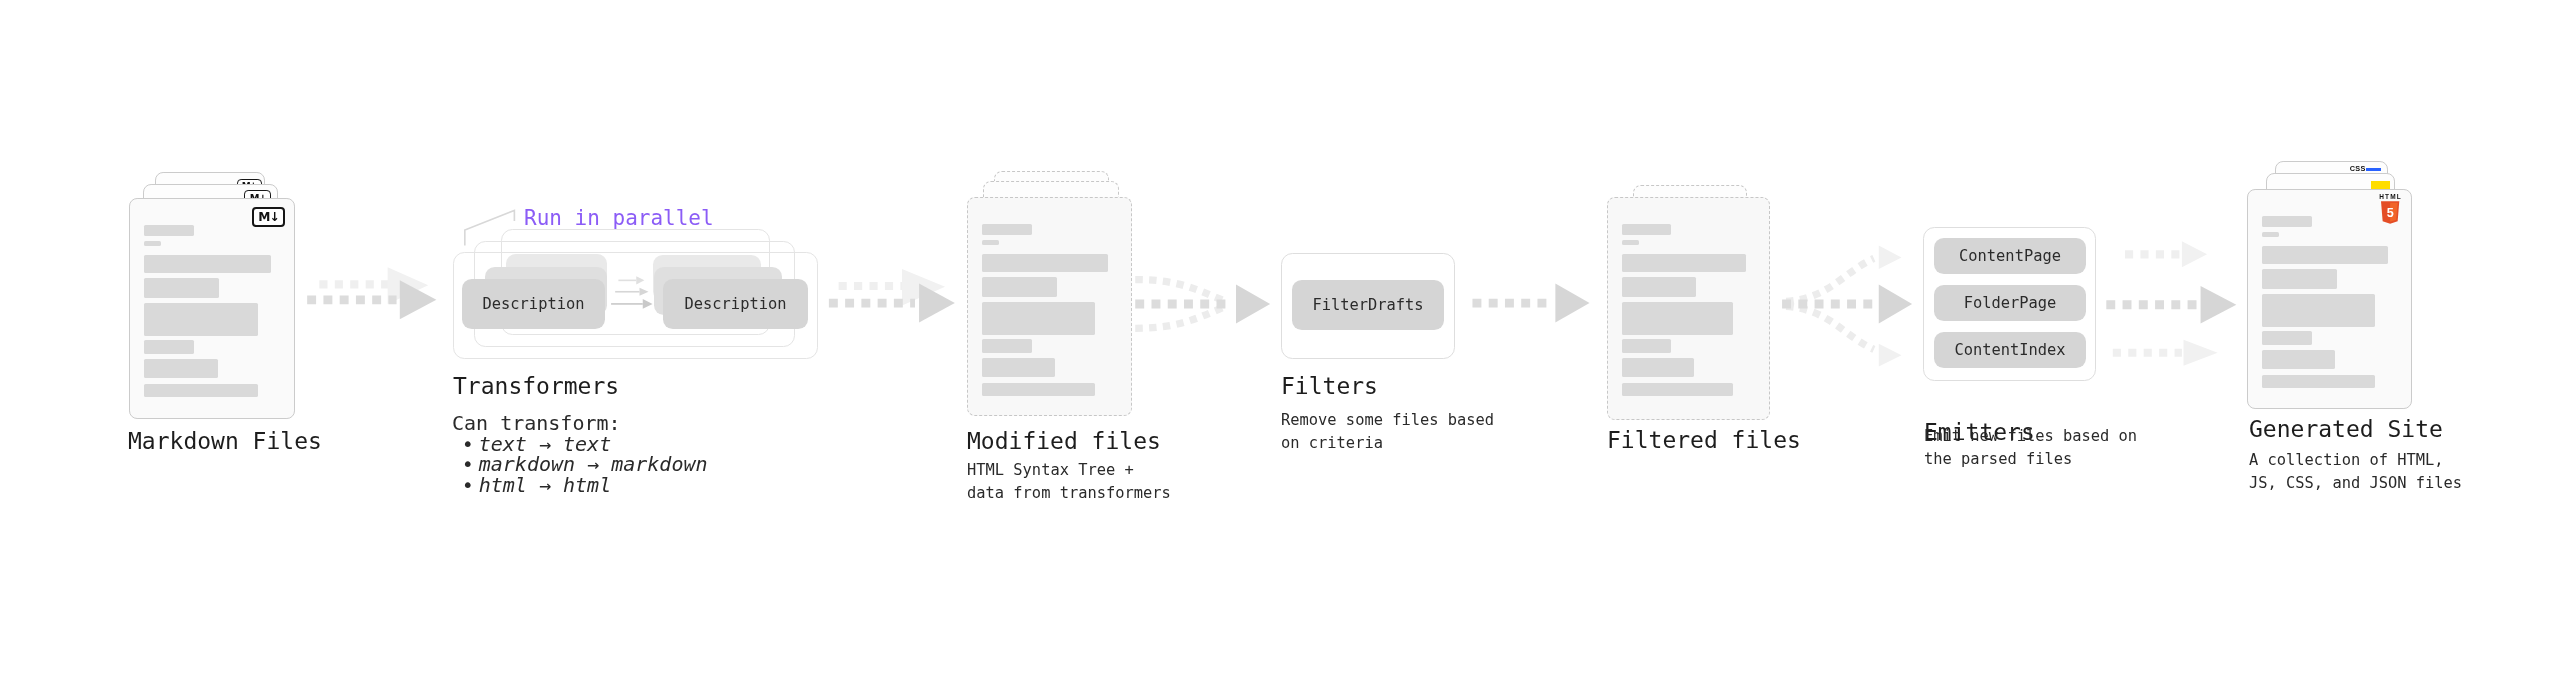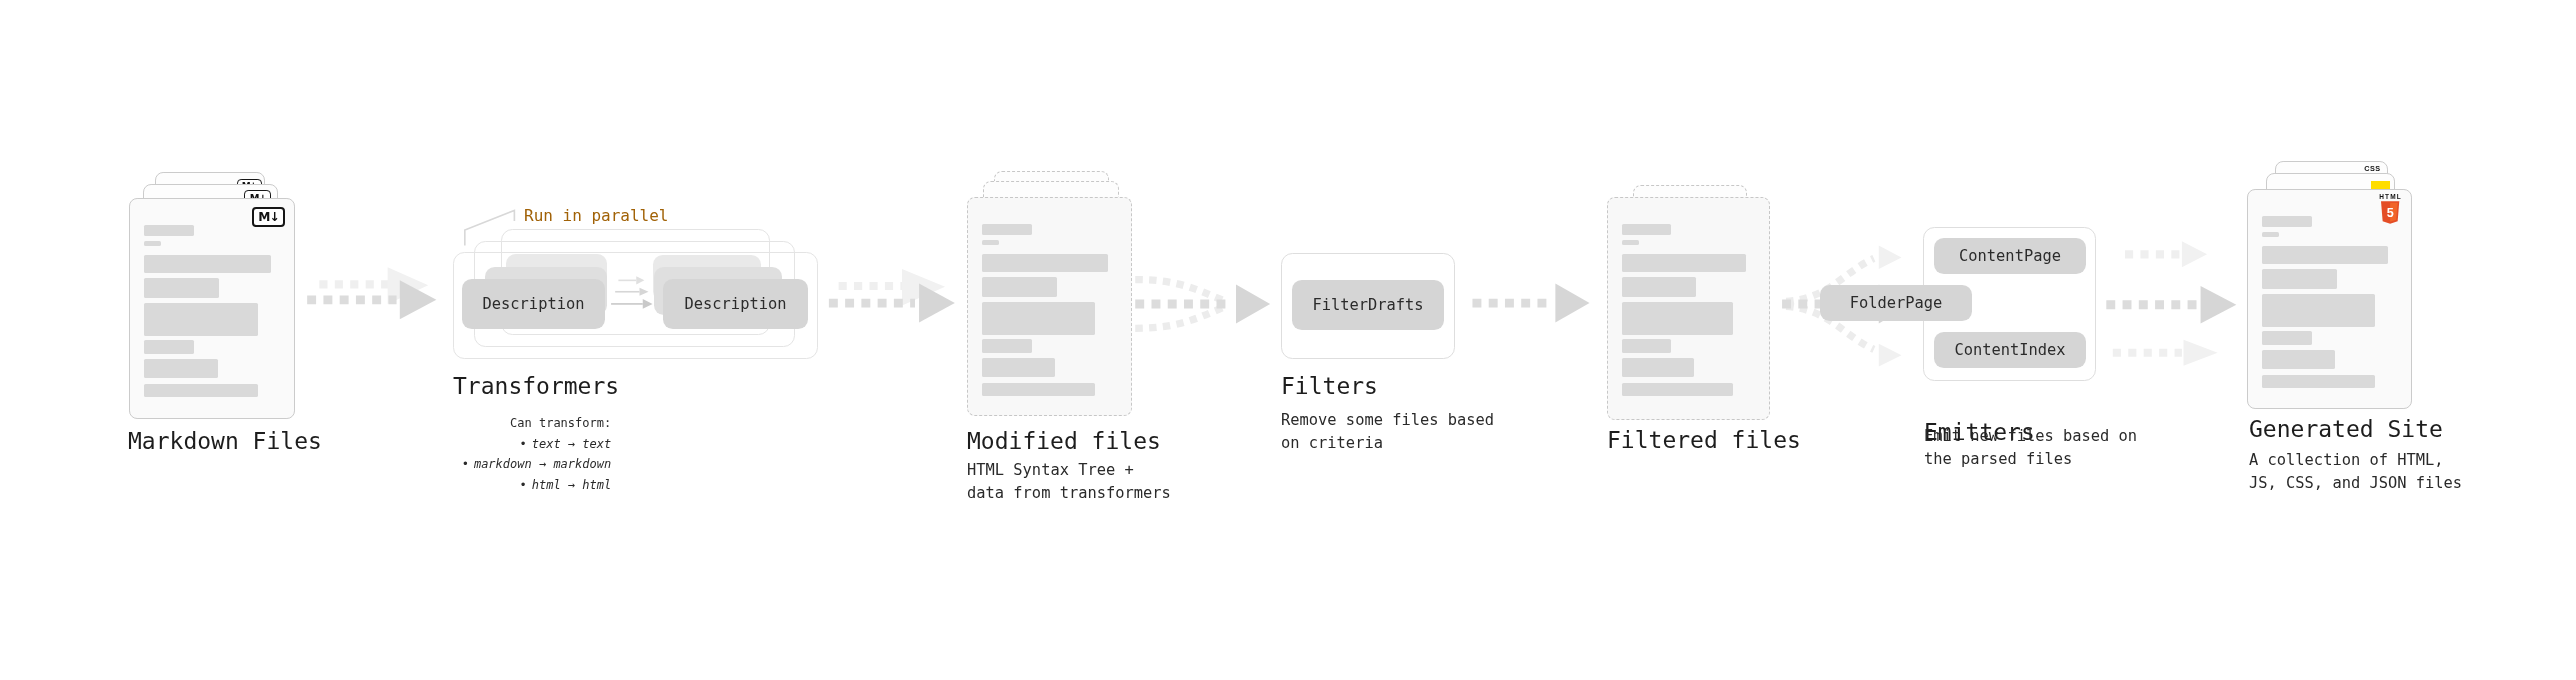--- a/index.html
+++ b/index.html
@@ -40,27 +40,27 @@
   .node{
     position:absolute;background:#d5d5d5;border-radius:9.8px;
     display:flex;align-items:center;justify-content:center;
     font-size:15.4px;color:#2b2b2b;box-sizing:border-box;
   }
   .node.g1{background:#dfdfdf;}
   .node.g2{background:#e9e9e9;}
 
   .title{position:absolute;font-size:23px;color:#1d1d1d;white-space:nowrap;}
   .subtitle{position:absolute;font-size:15.4px;color:#2a2a2a;line-height:23px;white-space:pre-line;}
-  .note-text{position:absolute;font-size:16px;color:#a16207;white-space:nowrap;}
-  .details{position:absolute;font-size:12px;color:#2a2a2a;text-align:right;}
+  .note-text{position:absolute;font-size:21px;color:#8b5cf6;white-space:nowrap;}
+  .details{position:absolute;font-size:20px;color:#2a2a2a;}
   .details .intro{line-height:22px;}
   .bullet-row{line-height:20.3px;padding-left:9.8px;white-space:nowrap;font-style:italic;}
   .bullet{margin-right:4.9px;}
 
-  .css-badge{position:absolute;right:6.5px;top:3.3px;display:flex;flex-direction:column;align-items:center;font-family:"Liberation Sans",sans-serif;}
+  .css-badge{position:absolute;right:6.5px;top:3.3px;display:flex;align-items:center;font-family:"Liberation Sans",sans-serif;}
   .css-badge .txt{font-size:7.3px;font-weight:bold;color:#111111;line-height:7.3px;letter-spacing:0.4px;}
   .css-badge .underline{width:14.6px;height:2.4px;background:#2962ff;margin-top:0.8px;}
   .js-badge{position:absolute;right:4.1px;top:6.5px;width:18.7px;height:8.1px;background:#ffdd00;}
   .html5-badge{position:absolute;right:9px;top:4.1px;display:flex;flex-direction:column;align-items:center;font-family:"Liberation Sans",sans-serif;}
   .html5-badge .txt{font-size:6.5px;font-weight:bold;color:#111111;letter-spacing:1.2px;line-height:6.5px;margin-bottom:0.8px;}
 </style>
 </head>
 <body>
 
 <div class="canvas">
@@ -220,21 +220,21 @@
         <div class="bar" style="width: 56%; height: 18.7px; margin-top: 4.9px;"></div>
         <div class="bar" style="width: 86%; height: 13px; margin-top: 5.7px;"></div>
       </div>
   </div>
   <div class="title" style="left:1607px;top:427px;">Filtered files</div>
 
   <div class="panel" style="left:1923px;top:227px;width:173px;height:154px;"></div>
   <div class="node" style="left:1934px;top:238px;width:152px;height:36px;text-align:right;">
     <span>ContentPage</span>
   </div>
-  <div class="node" style="left:1820px;top:285px;width:152px;height:36px;">
+  <div class="node" style="left:1934px;top:285px;width:152px;height:36px;">
     <span>FolderPage</span>
   </div>
   <div class="node" style="left:1934px;top:332px;width:152px;height:36px;">
     <span>ContentIndex</span>
   </div>
   <div class="title" style="left:1924px;top:391px;margin-top:28px;">Emitters</div>
   <div class="subtitle" style="left:1924px;top:425px;">Emit new files based on
 the parsed files</div>
 
   <div class="doc solid back" style="left:2275px;top:161px;width:113px;height:219px;">

